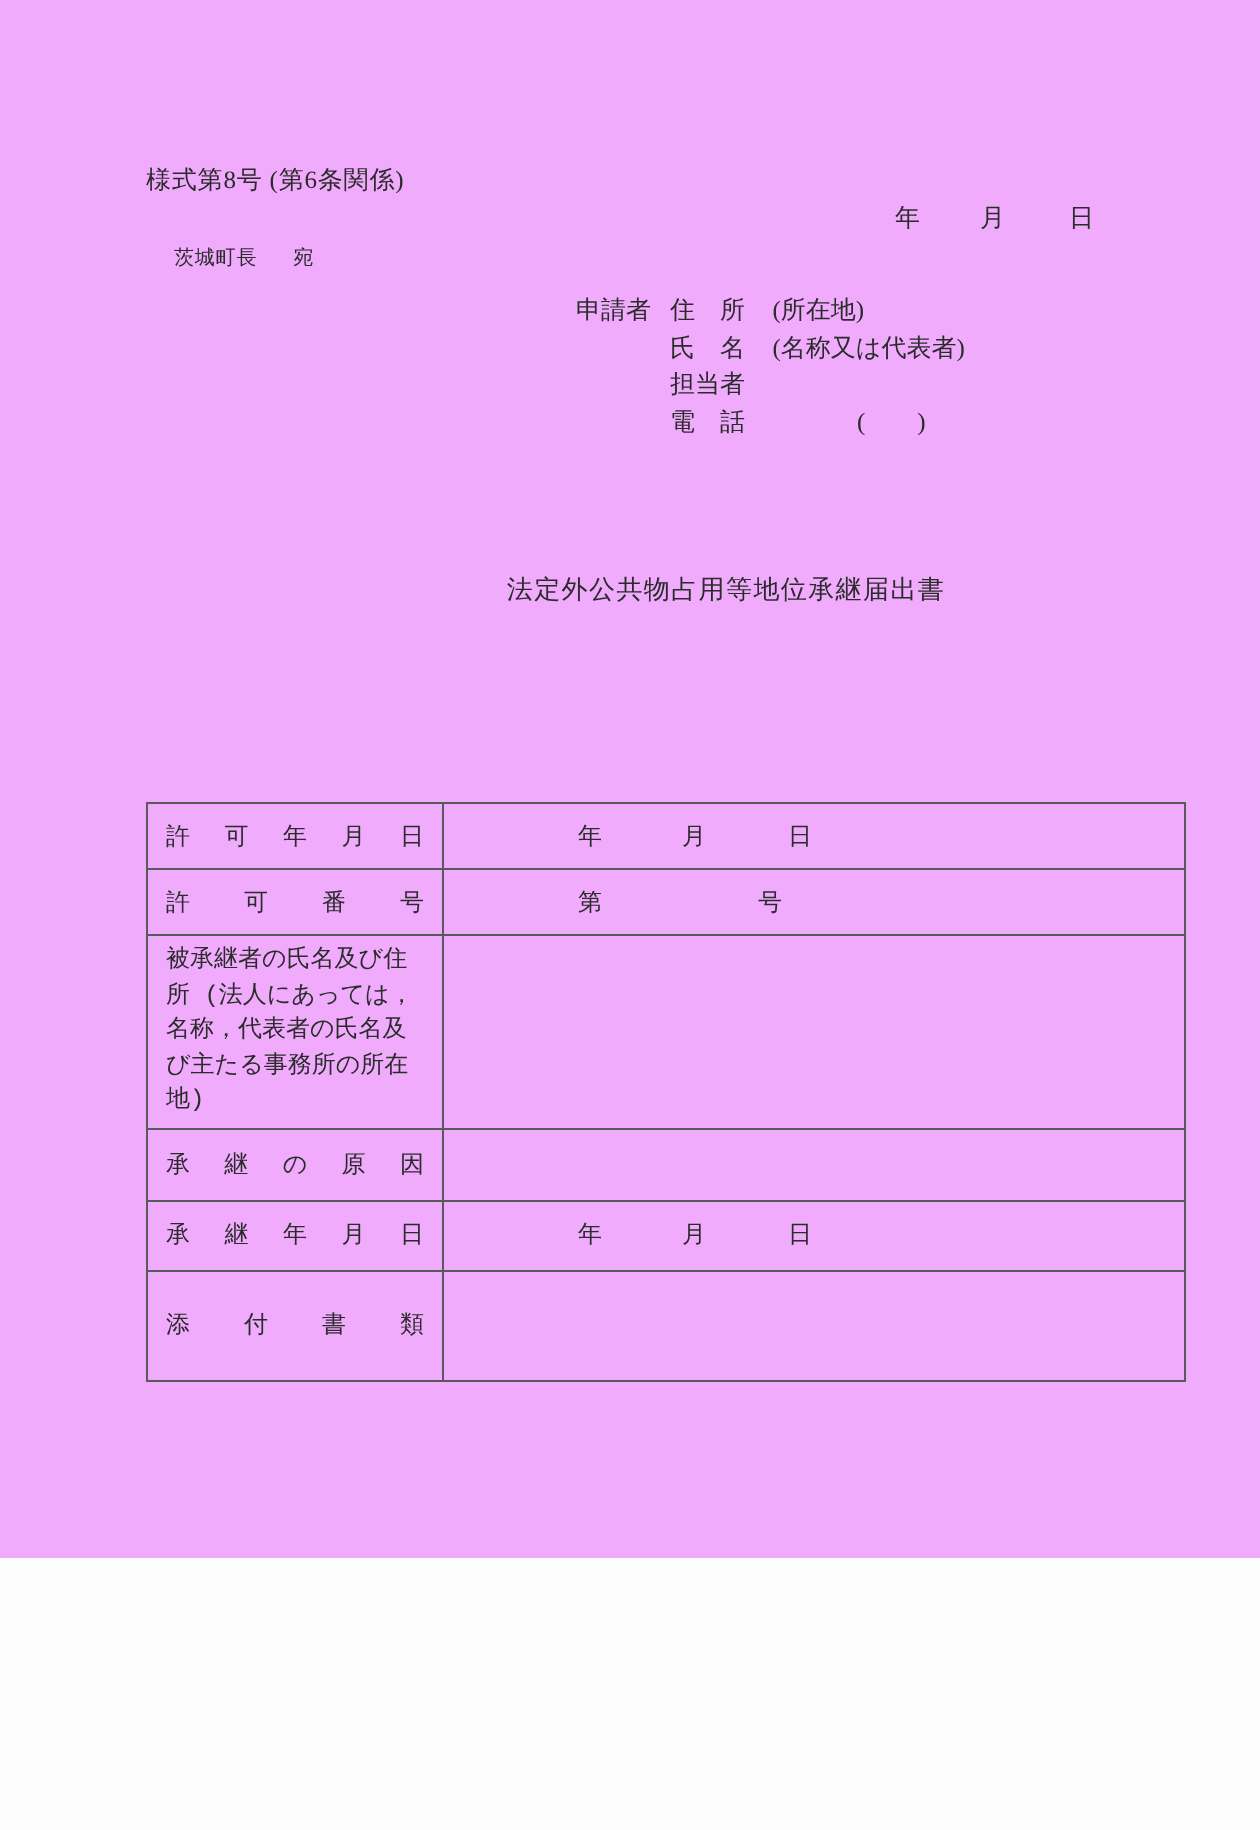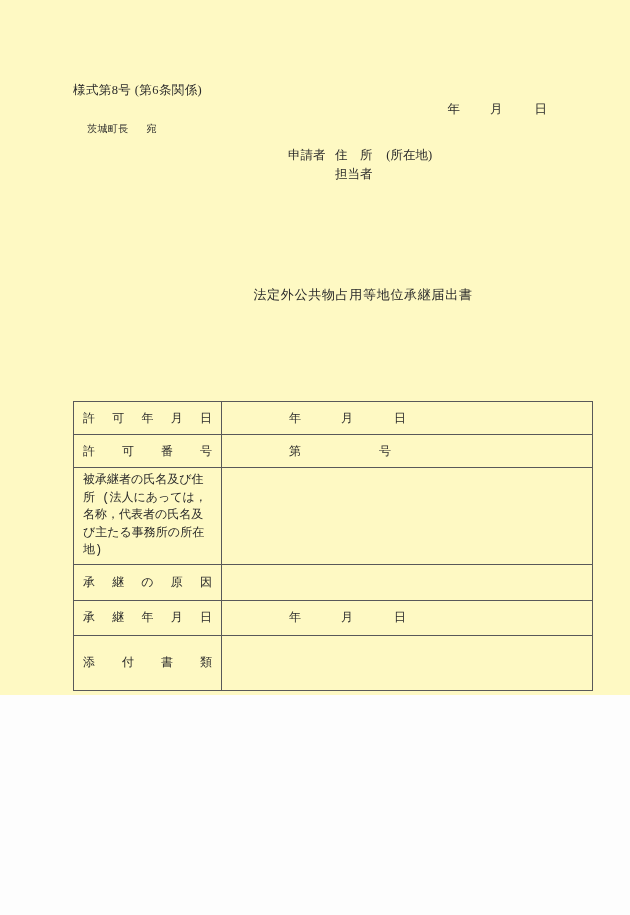--- a/index.html
+++ b/index.html
@@ -10,22 +10,22 @@
     width: 630px;
     height: 915px;
     background: #fdfdfd;
     font-family: "Liberation Serif", "DejaVu Serif", serif;
     color: #2b2b2b;
     overflow: hidden;
   }
   .page {
     position: relative;
     width: 630px;
-    height: 695px;
-    background: #fef9c3;
+    height: 779px;
+    background: #f0abfc;
   }
 
   
   .form-number {
     position: absolute;
     left: 73px;
     top: 82px;
     font-size: 12.5px;
     letter-spacing: 0.4px;
     white-space: nowrap;
@@ -185,21 +185,27 @@
 
   <div class="addressee">
     <span>茨城町長</span><span class="suffix">宛</span>
   </div>
 
   <div class="applicant">
     <span class="applicant-row">
       <span class="applicant-label">申請者</span><span class="applicant-field">住　所</span><span class="sp2"></span><span>(所在地)</span>
     </span>
     <span class="applicant-row">
+      <span class="applicant-label"></span><span class="applicant-field">氏　名</span><span class="sp2"></span><span>(名称又は代表者)</span>
+    </span>
+    <span class="applicant-row">
       <span class="applicant-label"></span><span class="applicant-field">担当者</span>
+    </span>
+    <span class="applicant-row">
+      <span class="applicant-label"></span><span class="applicant-field">電　話</span><span class="phone-parens"><span>(</span><span class="gap"></span><span>)</span></span>
     </span>
   </div>
 
   <div class="doc-title">法定外公共物占用等地位承継届出書</div>
 
 
   <table class="form-table">
     <tbody>
       <tr class="r1">
         <td class="label">

